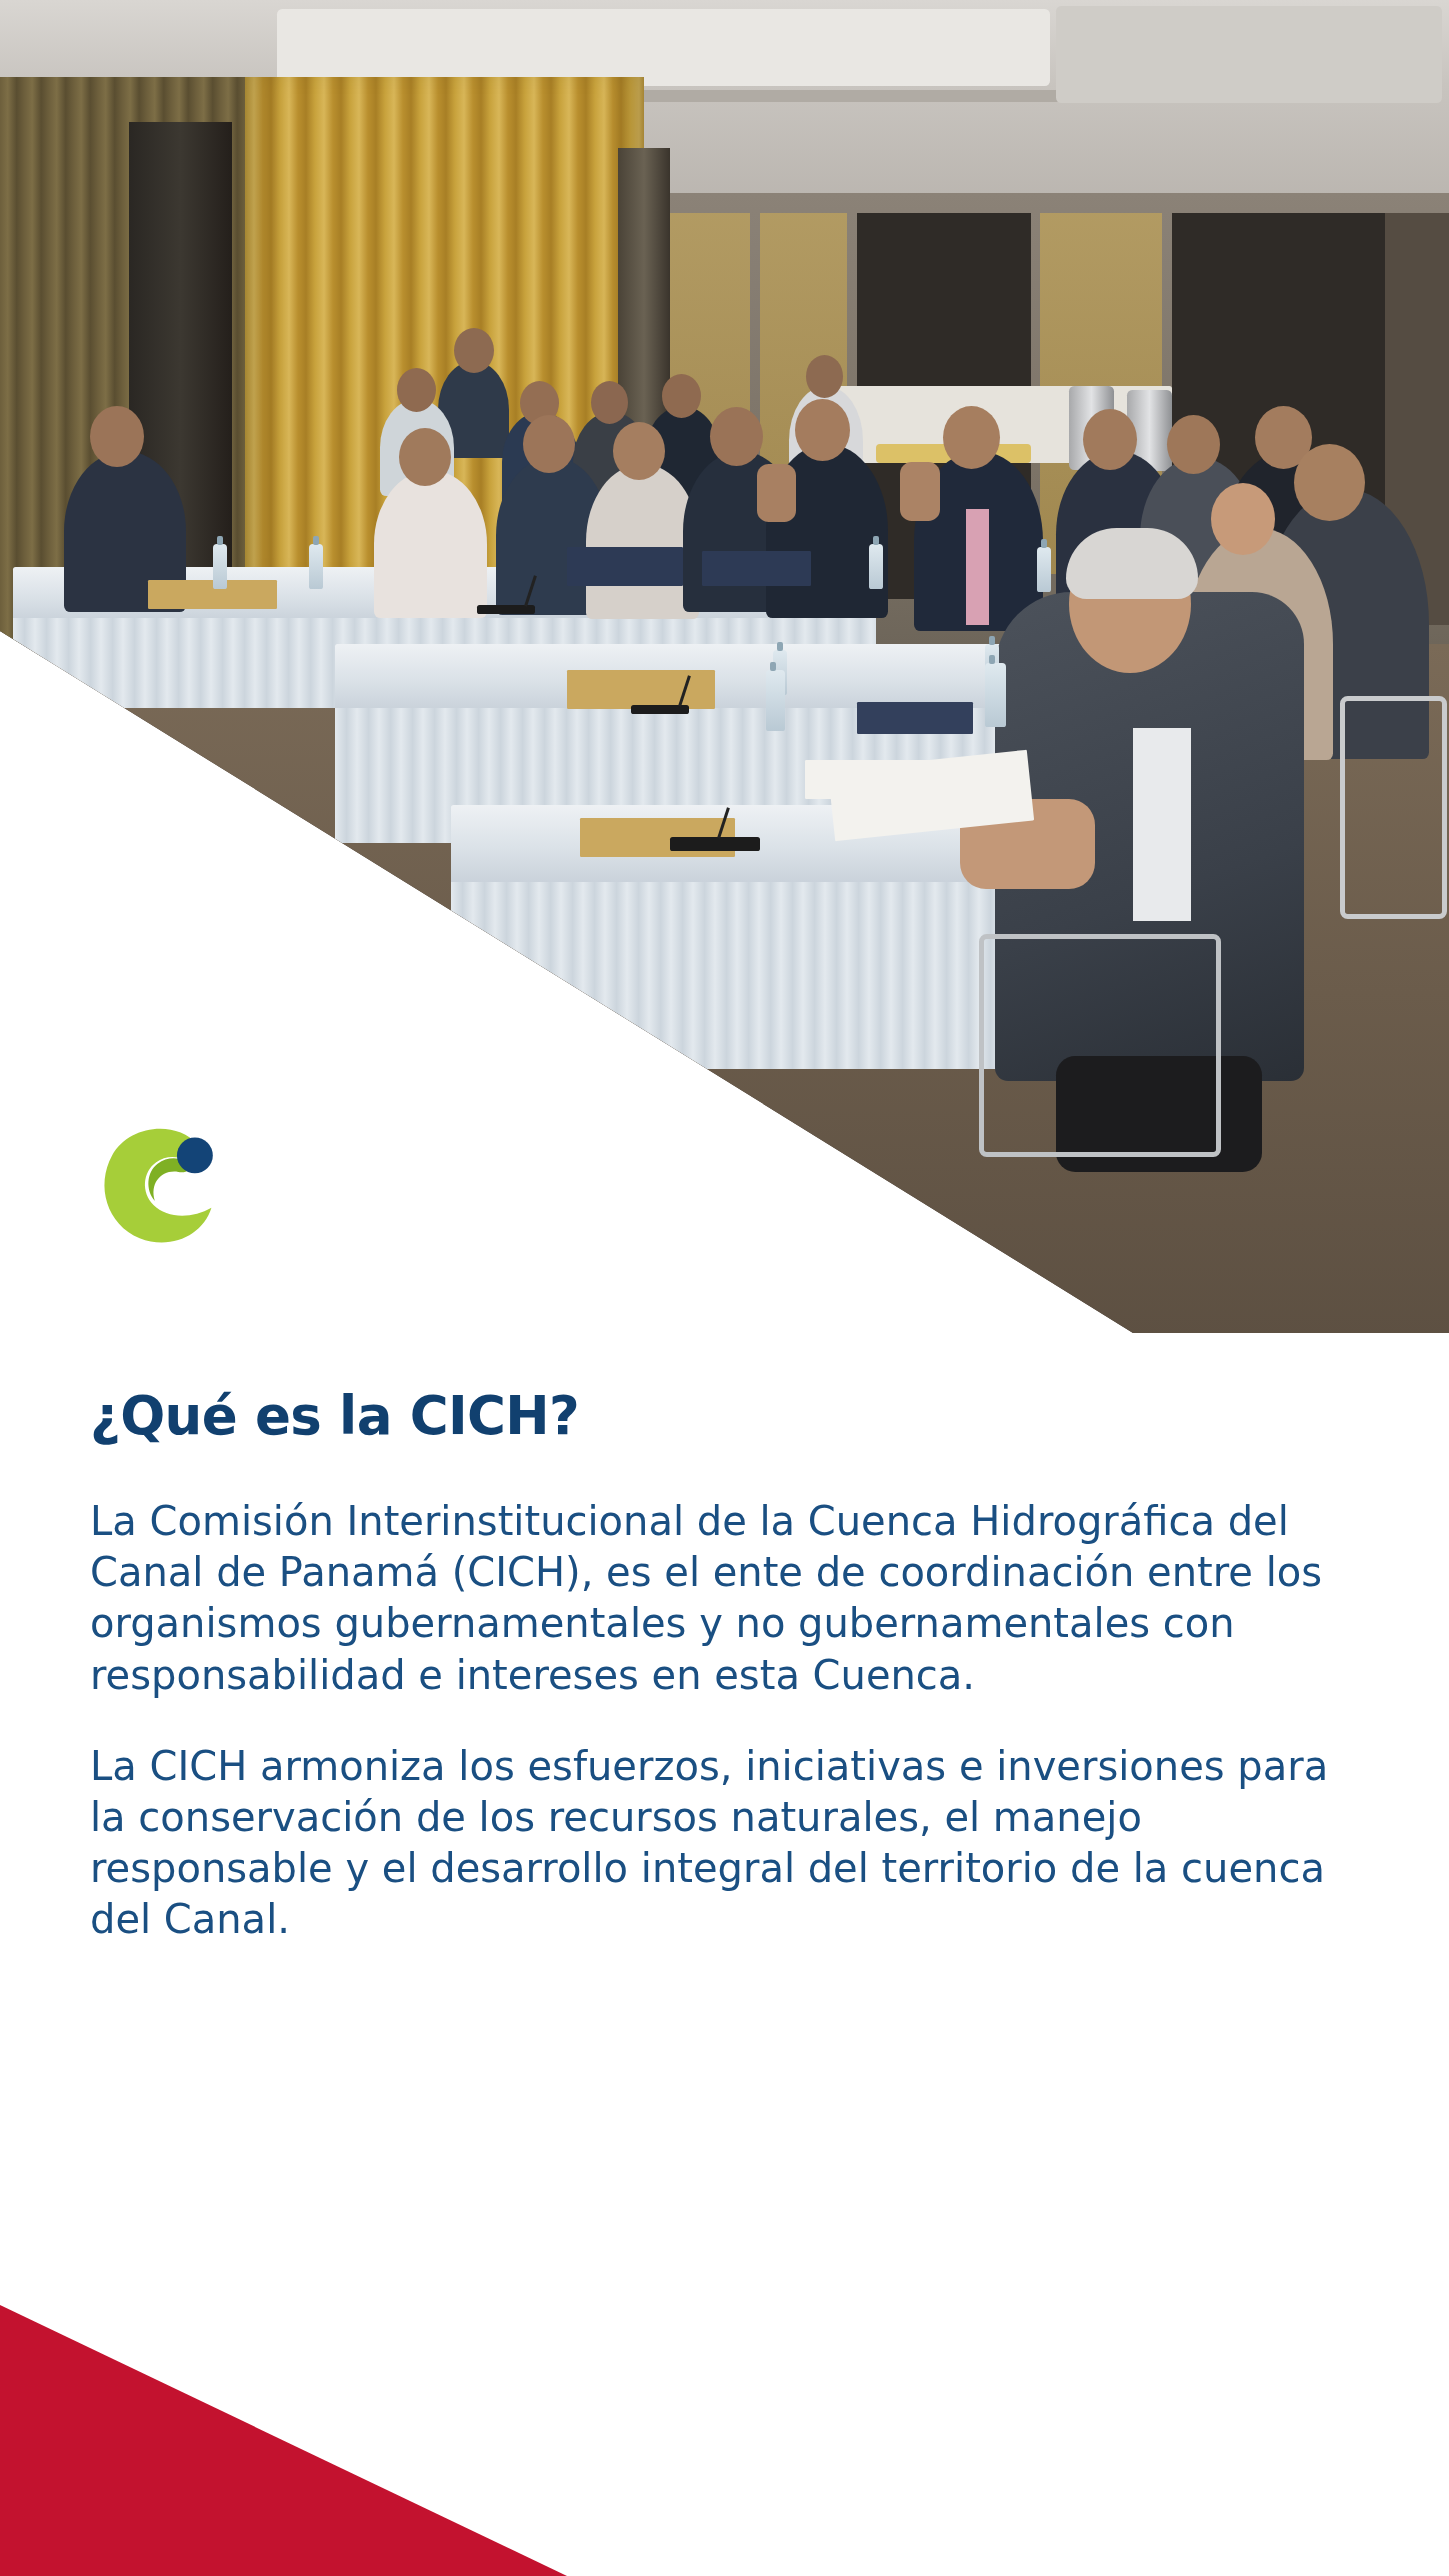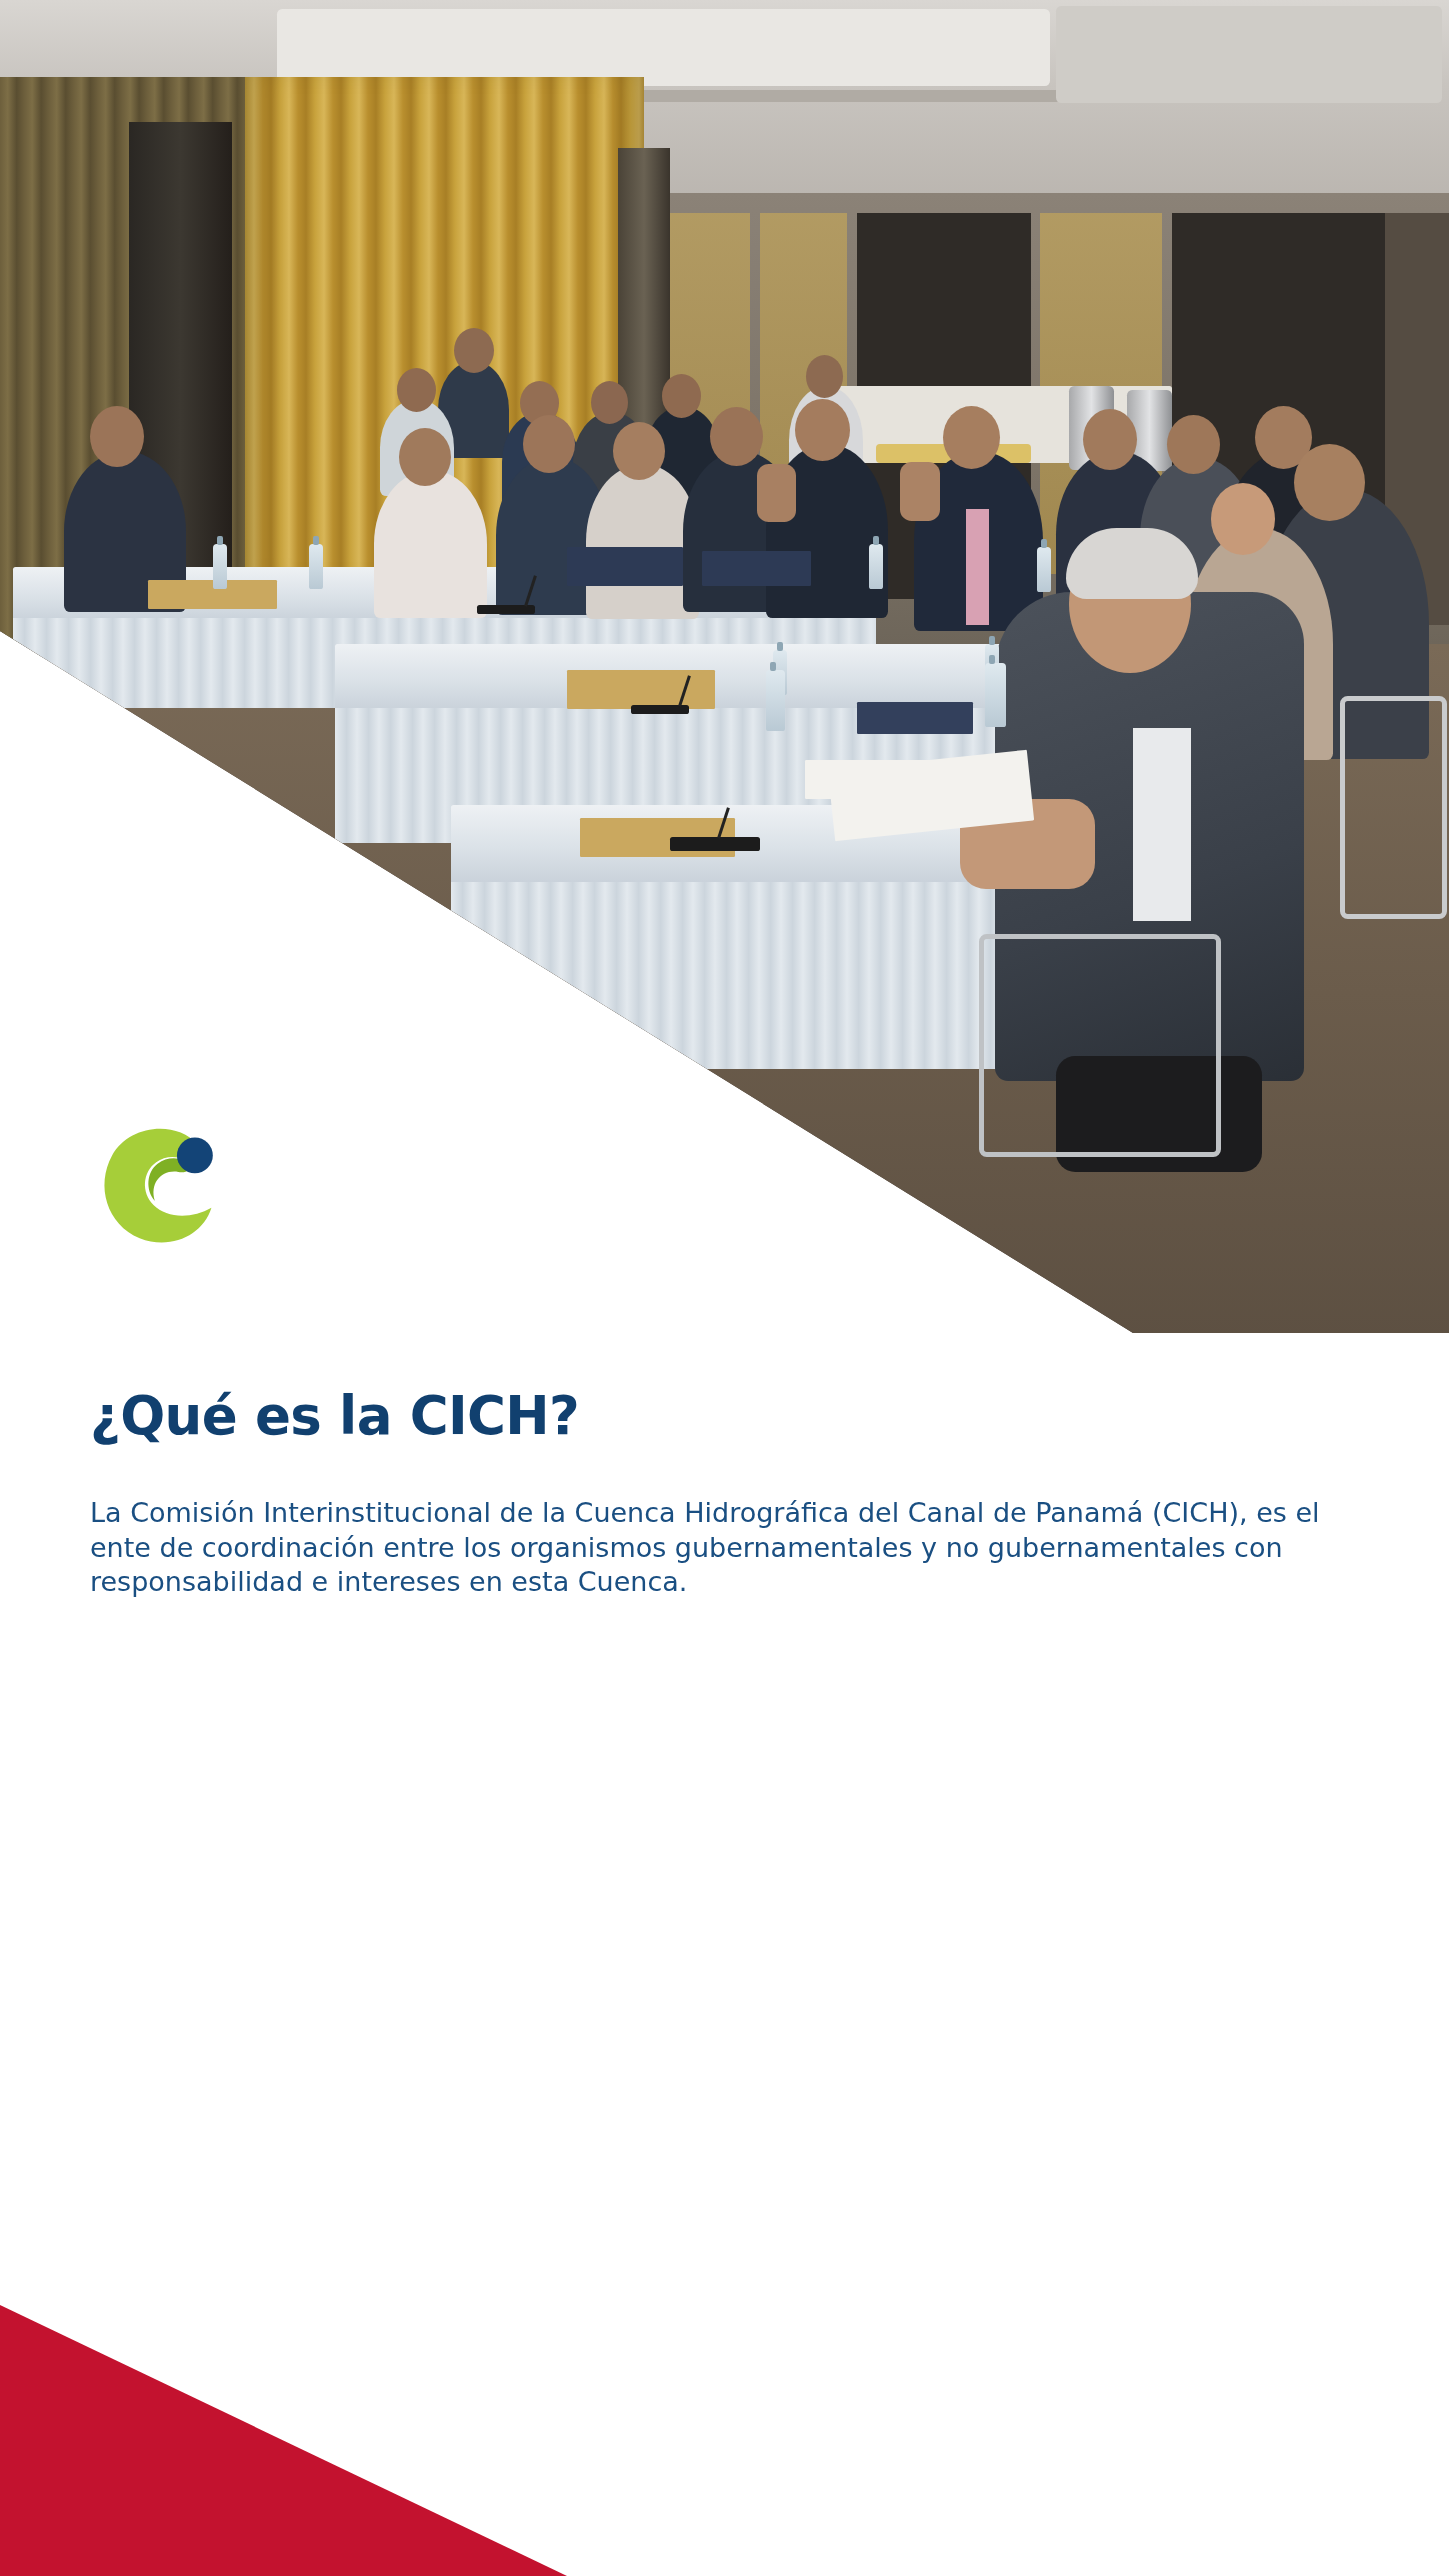--- a/index.html
+++ b/index.html
@@ -170,21 +170,21 @@
   .q-title {
     font-family: "DejaVu Sans", sans-serif;
     font-weight: bold;
     font-size: 53px;
     color: #11406f;
     margin: 0 0 50px 0;
     letter-spacing: -0.6px;
   }
   .para {
     font-family: "DejaVu Sans", sans-serif;
-    font-size: 27px;
+    font-size: 40px;
     line-height: 1.28;
     color: #1a4f82;
     margin: 8px 0 40px 0;
     font-weight: 400;
   }
   .para:last-child { margin-bottom: 0; }
 
   
   .red-corner {
     position: absolute;
@@ -374,20 +374,21 @@
       <path d="M74 38 C68 31, 57 30, 49 36 C41 42, 40 55, 47 63
                C43 50, 52 40, 64 42 C70 43, 73 40, 74 38 Z" fill="#7fb024"></path>
       <circle cx="76" cy="30" r="13" fill="#134477"></circle>
     </svg>
   </div>
 </div>
 
 <div class="content">
   <h1 class="q-title">¿Qué es la CICH?</h1>
   <p class="para">La Comisión Interinstitucional de la Cuenca Hidrográfica del Canal de Panamá (CICH), es el ente de coordinación entre los organismos gubernamentales y no gubernamentales con responsabilidad e intereses en esta Cuenca.</p>
+  <p class="para">La CICH armoniza los esfuerzos, iniciativas e inversiones para la conservación de los recursos naturales, el manejo responsable y el desarrollo integral del territorio de la cuenca del Canal.</p>
 </div>
 
 <div class="red-corner"></div>
 
 <div class="cich-logo">
   <div class="cich-sub">
   </div>
 </div>
 
 

